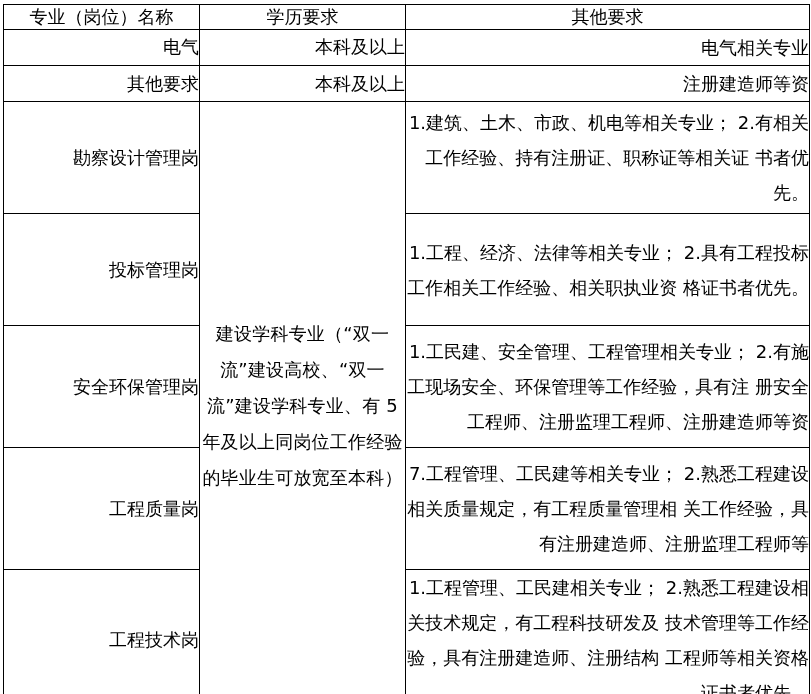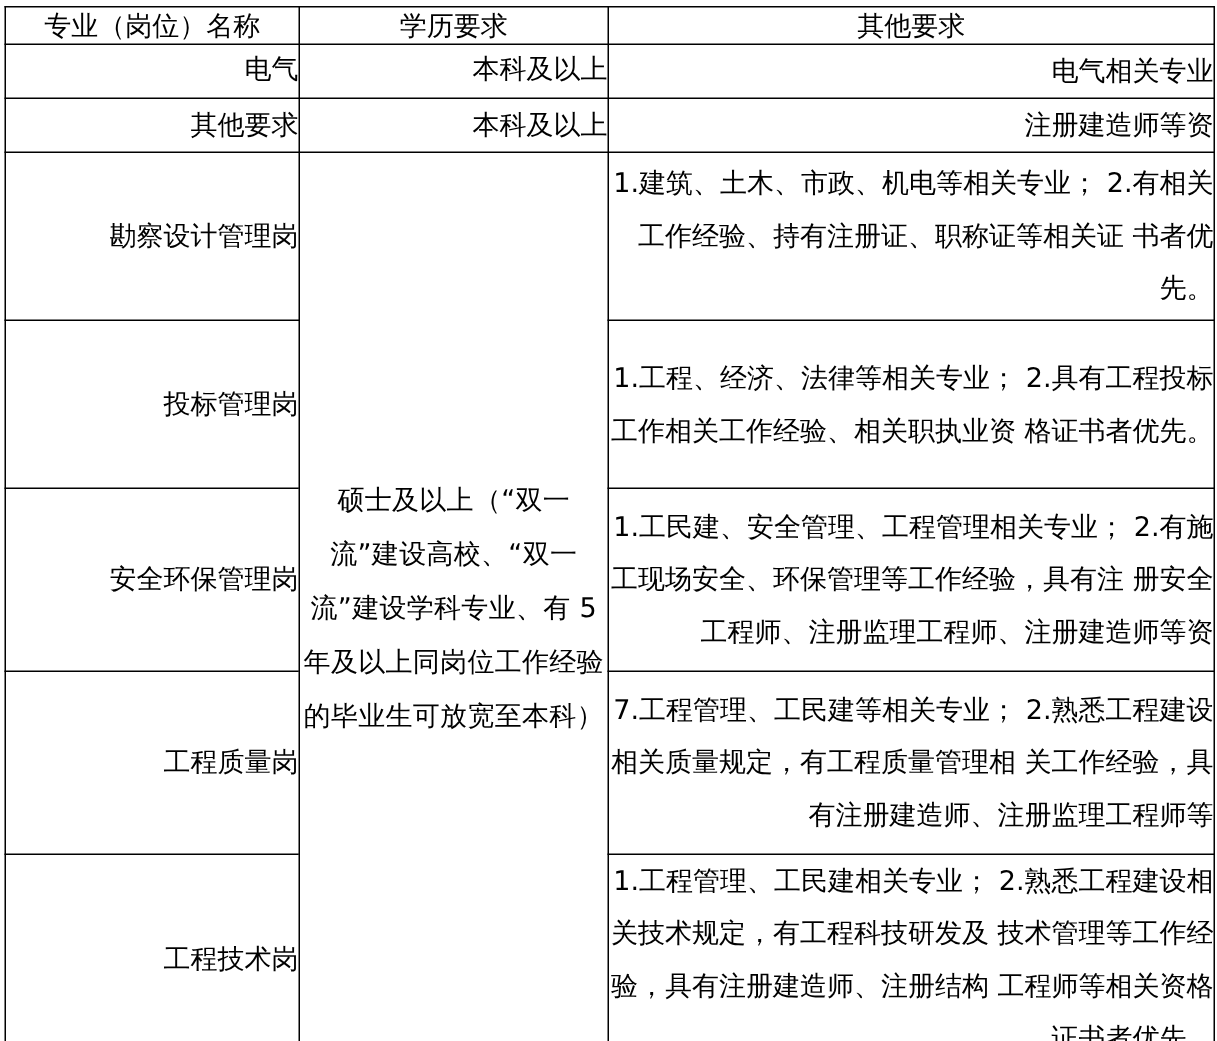--- a/index.html
+++ b/index.html
@@ -88,21 +88,21 @@
         <td class="cell-center">其他要求</td>
         <td class="cell-center">本科及以上</td>
         <td class="cell-left">
           <span class="line">注册建造师等资</span>
         </td>
       </tr>
 
       <tr style="height:112px;">
         <td class="cell-center">勘察设计管理岗</td>
         <td class="degree-cell" rowspan="5">
-          <span class="line">硕士及以上（“双一</span>
+          <span class="line">建设学科专业（“双一</span>
           <span class="line">流”建设高校、“双一</span>
           <span class="line">流”建设学科专业、有</span>
           <span class="line">5年及以上同岗位工作经验</span>
           <span class="line">的毕业生可放宽至本科）</span>
         </td>
         <td class="cell-left">
           <span class="line">1.建筑、土木、市政、机电等相关专业；</span>
           <span class="line">2.有相关工作经验、持有注册证、职称证等相关证</span>
           <span class="line">书者优先。</span>
         </td>

